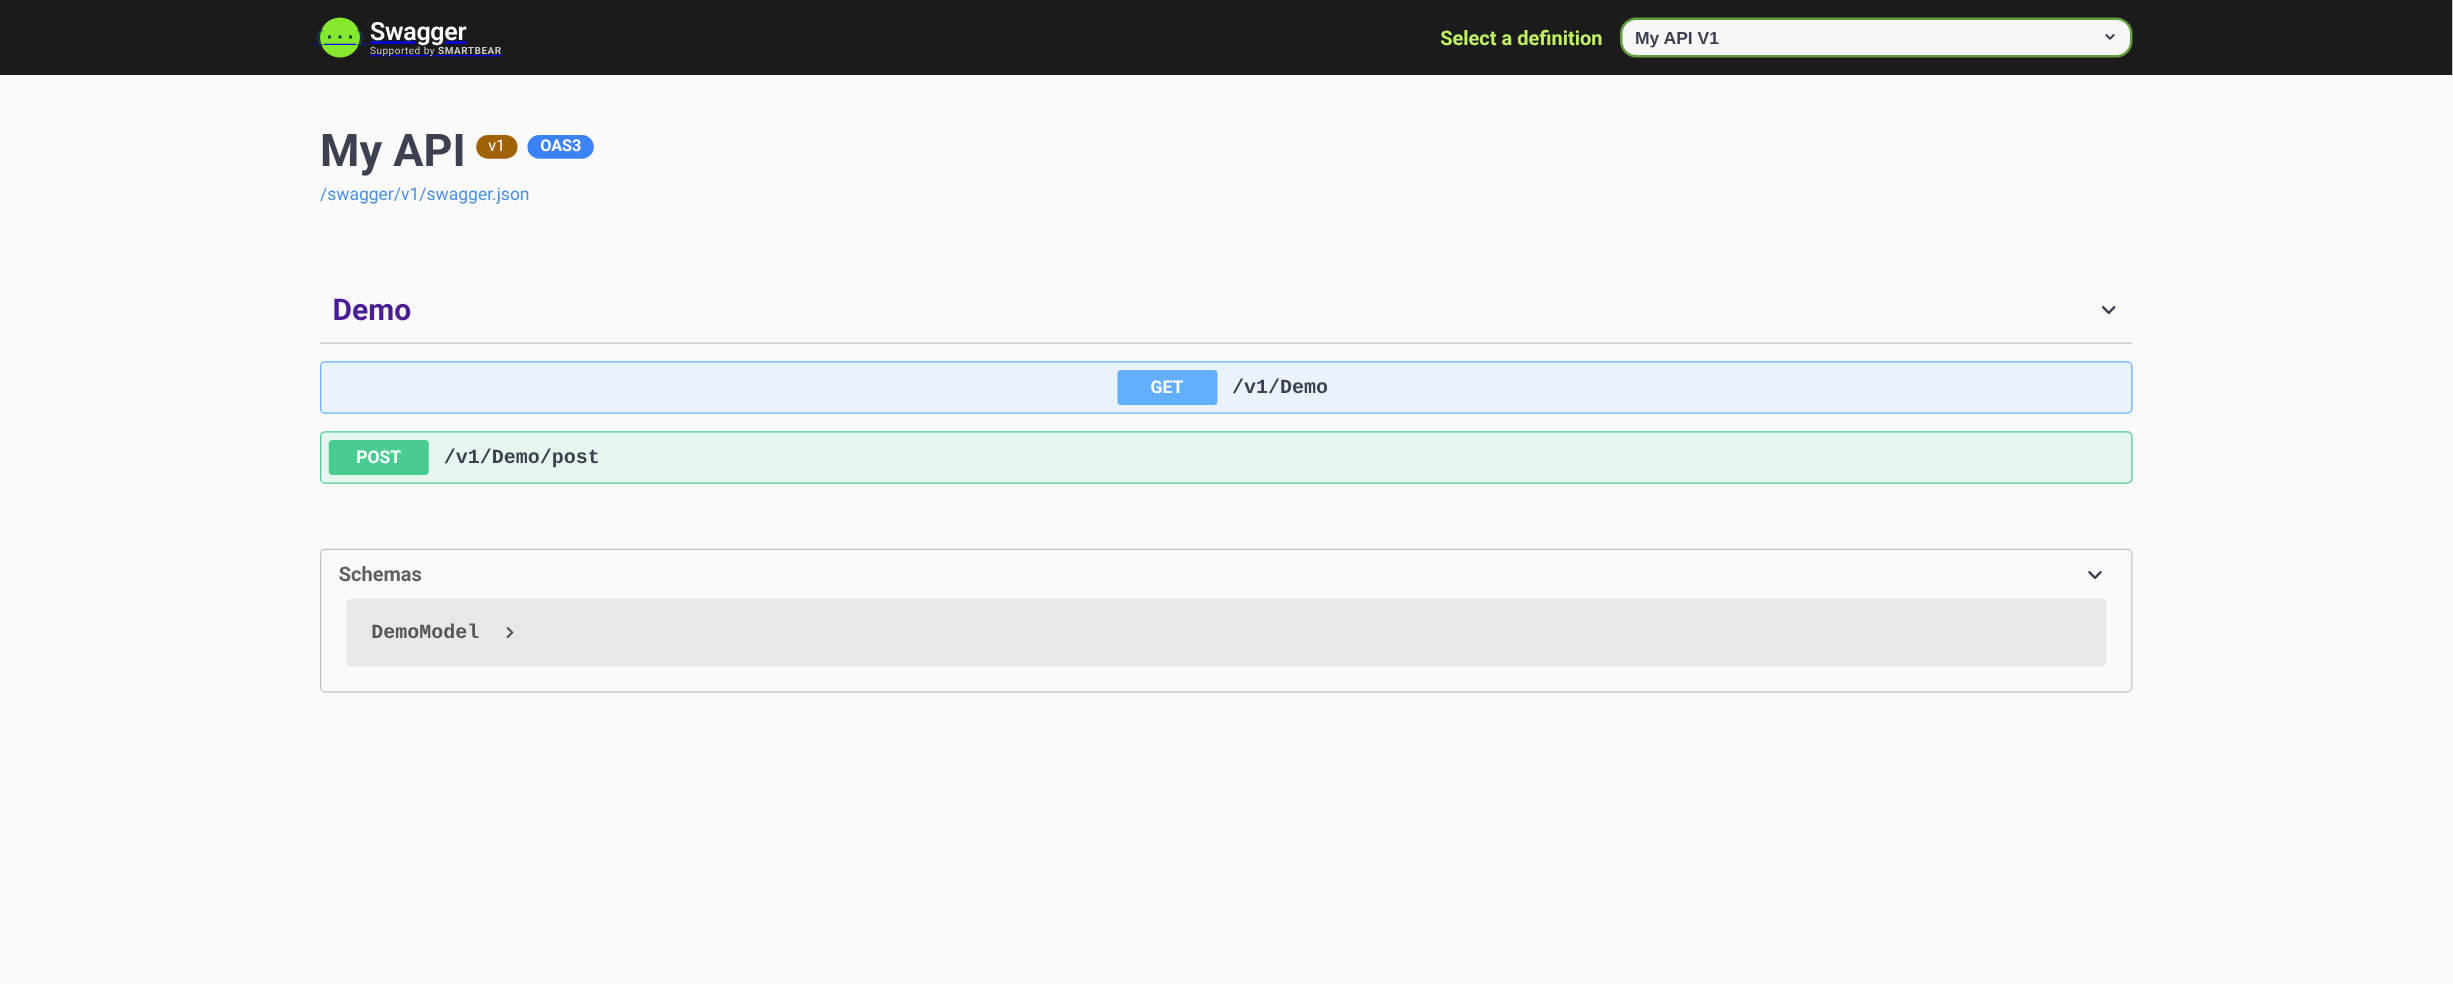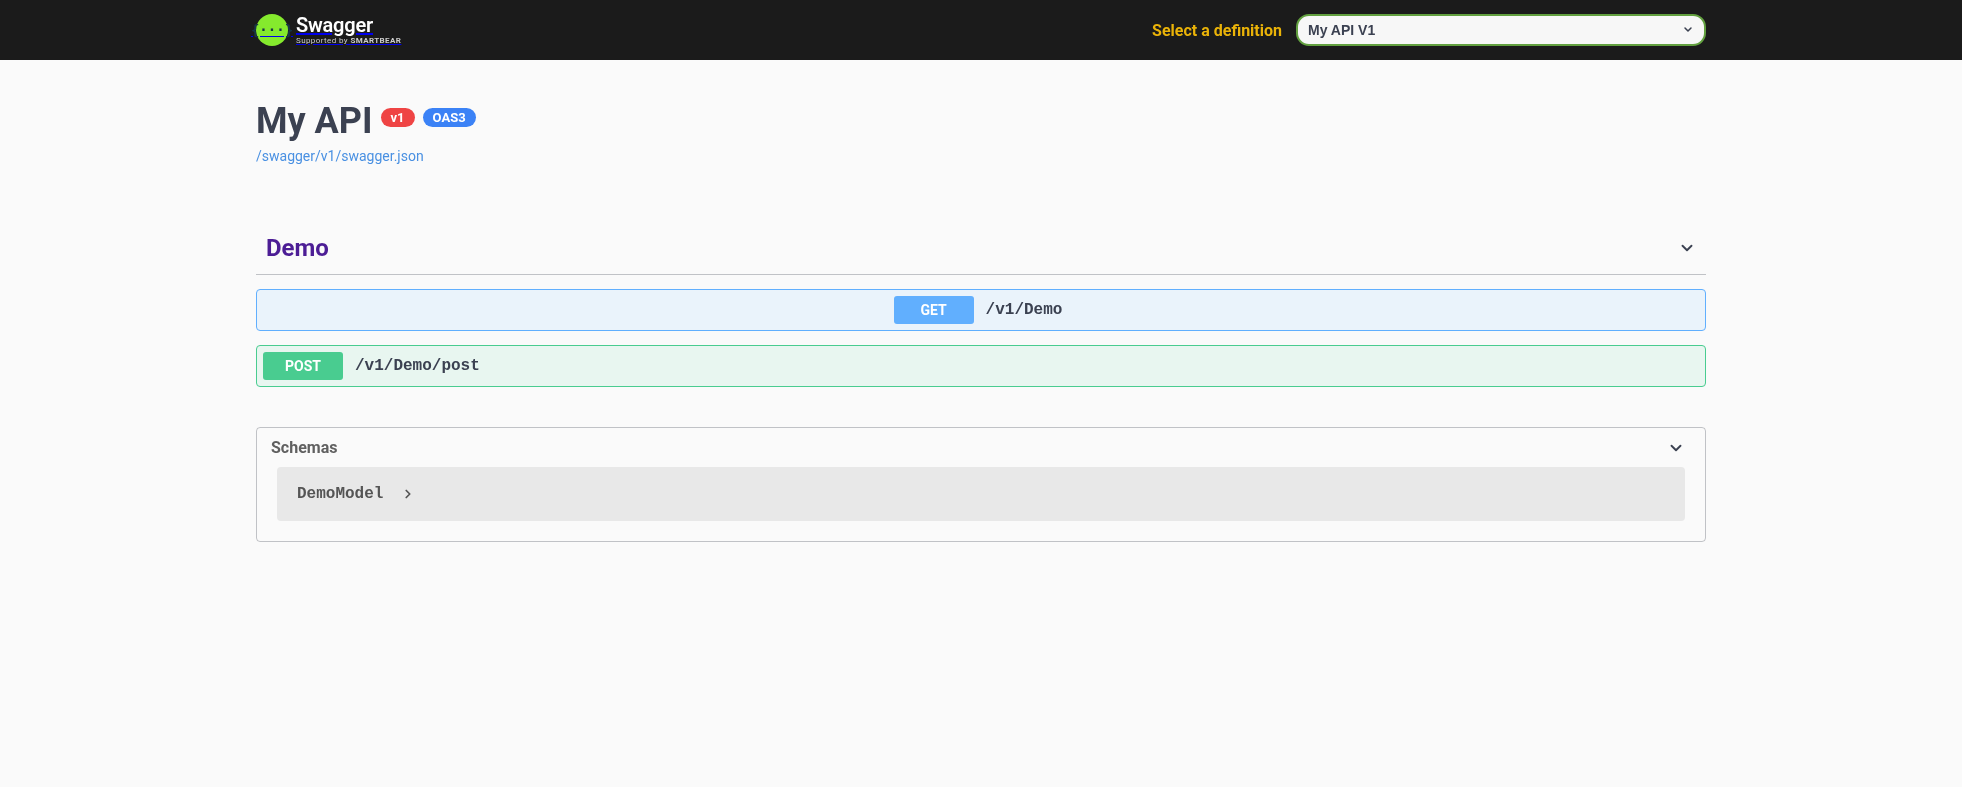--- a/index.html
+++ b/index.html
@@ -64,21 +64,21 @@
     margin-top: 2px;
   }
   .logo-sub b { font-weight: 700; }
 
   .def-select-wrap {
     display: flex;
     align-items: center;
     gap: 14px;
   }
   .def-label {
-    color: #eab308;
+    color: #bef264;
     font-weight: 700;
     font-size: 16px;
   }
   .def-select {
     position: relative;
   }
   .def-select select {
     appearance: none;
     -webkit-appearance: none;
     background: #f7f7f7;
@@ -114,25 +114,25 @@
     align-items: center;
     gap: 8px;
     flex-wrap: wrap;
   }
   .api-title {
     font-size: 36px;
     font-weight: 700;
     color: #3b4151;
   }
   .version-badge {
-    background: #ef4444;
+    background: #a16207;
     color: #fff;
     border-radius: 56px;
     font-size: 13px;
-    font-weight: 700;
+    font-weight: 400;
     padding: 2px 10px;
     position: relative;
     top: -4px;
   }
   .oas-badge {
     background: #3b82f6;
     color: #fff;
     border-radius: 56px;
     font-size: 13px;
     font-weight: 700;
@@ -199,21 +199,21 @@
   .opblock.post .method-badge { background: #49cc90; }
   .op-path {
     font-family: "SFMono-Regular", Consolas, "Liberation Mono", Menlo, monospace;
     font-size: 16px;
     font-weight: 600;
     color: #3b4151;
   }
 
   
   .models-section {
-    margin-top: 40px;
+    margin-top: 52px;
     border: 1px solid rgba(59,65,81,0.3);
     border-radius: 4px;
   }
   .models-header {
     display: flex;
     align-items: center;
     justify-content: space-between;
     padding: 10px 20px 10px 14px;
     cursor: pointer;
   }

